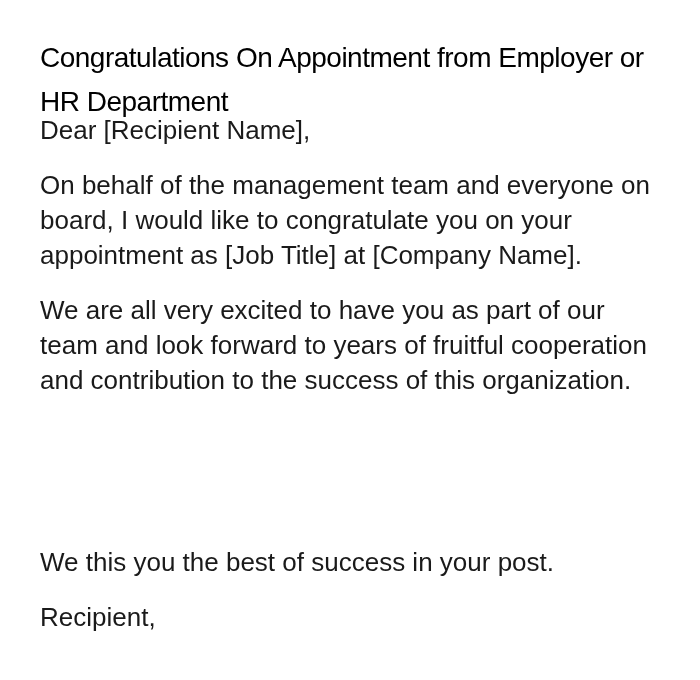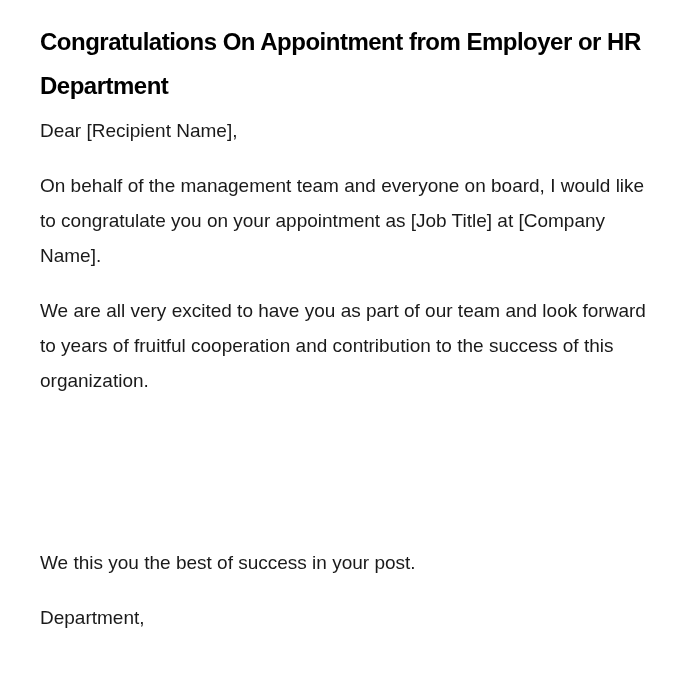--- a/index.html
+++ b/index.html
@@ -3,32 +3,32 @@
 <meta charset="utf-8">
 <style>
   html, body { margin: 0; padding: 0; background: #ffffff; }
   body {
     width: 700px; height: 680px; overflow: hidden;
     font-family: "Liberation Sans", sans-serif;
     color: #111111;
   }
   .page { position: relative; width: 700px; height: 680px; }
   .title {
-    position: absolute; left: 40px; top: 20px; width: 620px;
-    font-size: 24px; font-weight: bold; line-height: 44px;
+    position: absolute; left: 40px; top: 36px; width: 620px;
+    font-size: 28px; font-weight: normal; line-height: 44px;
     letter-spacing: -0.5px; margin: 0; color: #000;
   }
   .para {
     position: absolute; left: 40px; width: 615px;
-    font-size: 19px; line-height: 35px; margin: 0; color: #1a1a1a;
+    font-size: 26px; line-height: 35px; margin: 0; color: #1a1a1a;
   }
 </style>
 </head>
 <body>
 
 <div class="page">
   <h1 class="title">Congratulations On Appointment from Employer or HR Department</h1>
   <p class="para" style="top:113px">Dear [Recipient Name],</p>
   <p class="para" style="top:168px">On behalf of the management team and everyone on board, I would like to congratulate you on your appointment as [Job Title] at [Company Name].</p>
   <p class="para" style="top:293px">We are all very excited to have you as part of our team and look forward to years of fruitful cooperation and contribution to the success of this organization.</p>
   <p class="para" style="top:545px">We this you the best of success in your post.</p>
-  <p class="para" style="top:600px">Department,</p>
+  <p class="para" style="top:600px">Recipient,</p>
 </div>
 
 </body></html>

